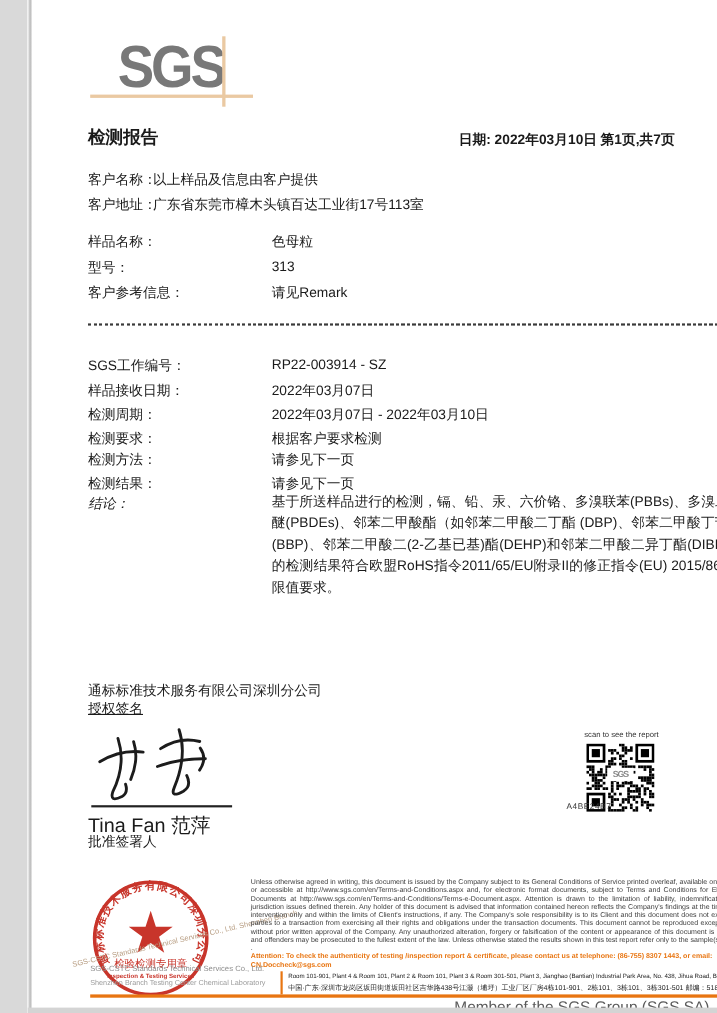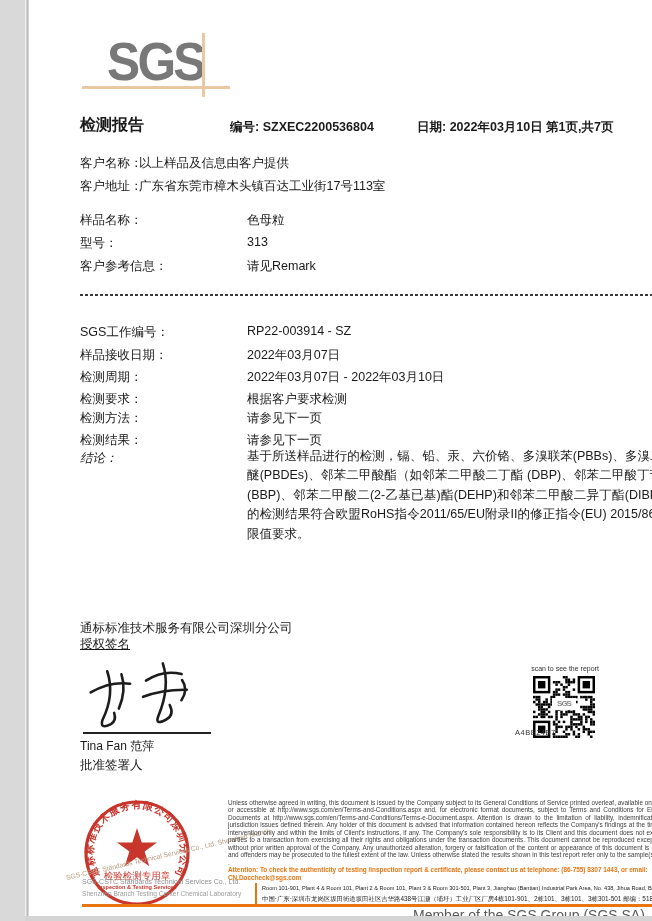--- a/index.html
+++ b/index.html
@@ -28,21 +28,21 @@
   .dashes{left:55px;top:294px;width:593px;height:2px;
           background:repeating-linear-gradient(90deg,#3a3a3a 0 3px,transparent 3px 5px);}
   
   .concl-label{left:55px;top:450px;font-size:12.5px;font-style:italic;}
   .concl{left:222px;top:447px;width:428px;font-size:12.5px;line-height:19.4px;text-align:justify;}
   
   .sig-company{left:55px;top:620px;font-size:12.5px;}
   .sig-auth{left:55px;top:636px;font-size:12.5px;text-decoration:underline;}
   .sig-svg{left:60px;top:658px;}
   .sig-line{left:58px;top:732px;width:128px;height:2px;background:#222;}
-  .sig-name{left:55px;top:738px;font-size:12px;}
+  .sig-name{left:55px;top:738px;font-size:18px;}
   .sig-title{left:55px;top:757px;font-size:12.5px;}
   
   .qr-caption{left:490px;top:665px;width:100px;font-size:7px;color:#333;text-align:center;}
   .qr-box{left:508px;top:676px;width:62px;height:62px;}
   .qr-center{left:527px;top:698px;width:24px;height:12px;background:#fff;color:#888;
              font-size:8px;font-weight:bold;text-align:center;line-height:12px;letter-spacing:-1px;}
   .qr-code{left:490px;top:728px;width:100px;font-size:7.5px;color:#333;text-align:left;letter-spacing:.5px;}
   
   .disclaimer{left:203px;top:799px;width:447px;font-size:6.4px;line-height:7.45px;
               text-align:justify;color:#3d3d3d;}
@@ -66,24 +66,20 @@
 
 <div class="sheet">
 
   <div class="abs edge-left"></div>
 
   <div class="abs logo-text">SGS</div>
   <div class="abs logo-hline"></div>
   <div class="abs logo-vline"></div>
 
   <div class="abs doc-title">检测报告</div>
-  <div class="abs hdr hdr-no">
-    <span>编号:</span>
-    <span>SZXEC2200536804</span>
-  </div>
   <div class="abs hdr hdr-date">
     <span>日期:</span>
     <span>2022年03月10日</span>
   </div>
   <div class="abs hdr hdr-page">第1页,共7页</div>
 
   <div class="abs row" style="top:155px">
     <span class="lab">客户名称：</span>
     <span class="val-a">以上样品及信息由客户提供</span>
   </div>

